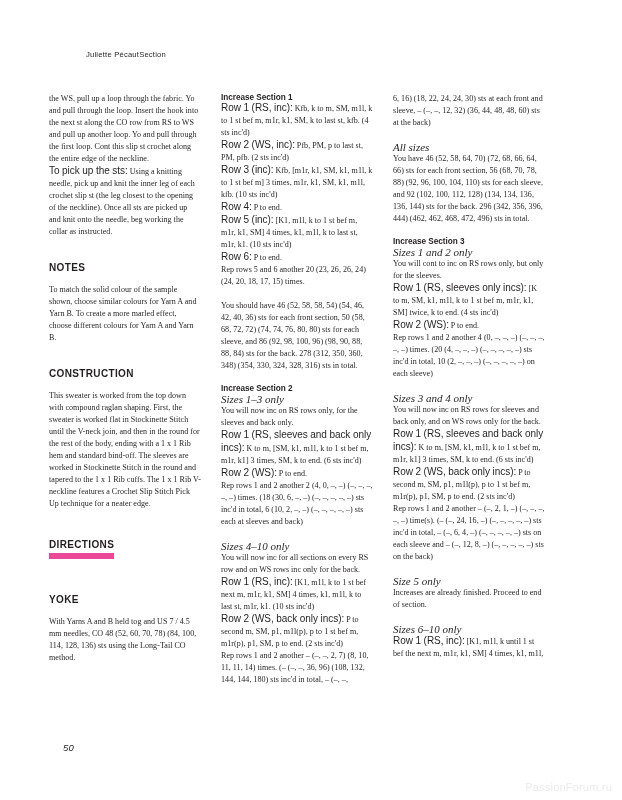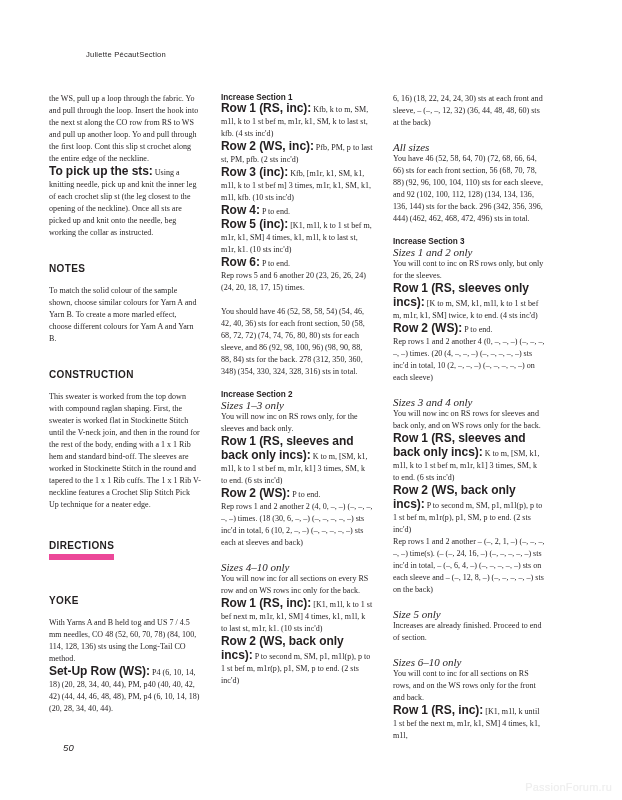--- a/index.html
+++ b/index.html
@@ -55,22 +55,22 @@
     line-height: 12.0px;
     text-align: left;
     letter-spacing: 0.04px;
     word-spacing: -0.1px;
   }
   p.body + p.body { margin-top: 0; }
   .gap-para { height: 12px; }
 
   .runin {
     font-family: "Liberation Sans", "DejaVu Sans", sans-serif;
-    font-weight: bold;
-    font-size: 12px;
+    font-weight: normal;
+    font-size: 10px;
     letter-spacing: -0.05px;
   }
 
   
   h2.sect {
     margin: 0;
     font-family: "Liberation Sans", "DejaVu Sans", sans-serif;
     font-weight: bold;
     font-size: 10px;
     letter-spacing: 0.35px;
@@ -157,21 +157,20 @@
       <div class="sp-head-top"></div>
       <h2 class="sect underlined">DIRECTIONS</h2>
       <div class="sp-head-bot"></div>
 
       <div class="sp-head-top"></div>
       <h2 class="sect">YOKE</h2>
       <div class="sp-head-bot"></div>
 
       <p class="body">With Yarns A and B held tog and US 7 / 4.5 mm needles, CO 48 (52, 60, 70, 78) (84, 100, 114, 128, 136) sts using the Long-Tail CO method.</p>
 
-      <p class="body"><span class="runin">Set-Up Row (WS):</span><span> P4 (6, 10, 14, 18) (20, 28, 34, 40, 44), PM, p40 (40, 40, 42, 42) (44, 44, 46, 48, 48), PM, p4 (6, 10, 14, 18) (20, 28, 34, 40, 44).</span></p>
 
     </div>
 
     <div class="col">
 
       <h3 class="subsect">Increase Section 1</h3>
 
       <p class="body"><span class="runin">Row 1 (RS, inc):</span><span> Kfb, k to m, SM, m1l, k to 1 st bef m, m1r, k1, SM, k to last st, kfb. (4 sts inc'd)</span></p>
       <p class="body"><span class="runin">Row 2 (WS, inc):</span><span> Pfb, PM, p to last st, PM, pfb. (2 sts inc'd)</span></p>
       <p class="body"><span class="runin">Row 3 (inc):</span><span> Kfb, [m1r, k1, SM, k1, m1l, k to 1 st bef m] 3 times, m1r, k1, SM, k1, m1l, kfb. (10 sts inc'd)</span></p>
@@ -190,20 +189,21 @@
       <p class="body">You will now inc on RS rows only, for the sleeves and back only.</p>
       <p class="body"><span class="runin">Row 1 (RS, sleeves and back only incs):</span><span> K to m, [SM, k1, m1l, k to 1 st bef m, m1r, k1] 3 times, SM, k to end. (6 sts inc'd)</span></p>
       <p class="body"><span class="runin">Row 2 (WS):</span><span> P to end.</span></p>
       <p class="body">Rep rows 1 and 2 another 2 (4, 0, –, –) (–, –, –, –, –) times. (18 (30, 6, –, –) (–, –, –, –, –) sts inc'd in total, 6 (10, 2, –, –) (–, –, –, –, –) sts each at sleeves and back)</p>
 
       <div class="gap-para"></div>
       <h4 class="sizes">Sizes 4–10 only</h4>
       <p class="body">You will now inc for all sections on every RS row and on WS rows inc only for the back.</p>
       <p class="body"><span class="runin">Row 1 (RS, inc):</span><span> [K1, m1l, k to 1 st bef next m, m1r, k1, SM] 4 times, k1, m1l, k to last st, m1r, k1. (10 sts inc'd)</span></p>
       <p class="body"><span class="runin">Row 2 (WS, back only incs):</span><span> P to second m, SM, p1, m1l(p), p to 1 st bef m, m1r(p), p1, SM, p to end. (2 sts inc'd)</span></p>
+      <p class="body">Rep rows 1 and 2 another – (–, –, 2, 7) (8, 10, 11, 11, 14) times. (– (–, –, 36, 96) (108, 132, 144, 144, 180) sts inc'd in total, – (–, –,</p>
 
     </div>
 
     <div class="col">
 
       <p class="body">6, 16) (18, 22, 24, 24, 30) sts at each front and sleeve, – (–, –, 12, 32) (36, 44, 48, 48, 60) sts at the back)</p>
 
       <div class="gap-para"></div>
       <h4 class="sizes">All sizes</h4>
       <p class="body">You have 46 (52, 58, 64, 70) (72, 68, 66, 64, 66) sts for each front section, 56 (68, 70, 78, 88) (92, 96, 100, 104, 110) sts for each sleeve, and 92 (102, 100, 112, 128) (134, 134, 136, 136, 144) sts for the back. 296 (342, 356, 396, 444) (462, 462, 468, 472, 496) sts in total.</p>
@@ -222,21 +222,20 @@
       <p class="body"><span class="runin">Row 1 (RS, sleeves and back only incs):</span><span> K to m, [SM, k1, m1l, k to 1 st bef m, m1r, k1] 3 times, SM, k to end. (6 sts inc'd)</span></p>
       <p class="body"><span class="runin">Row 2 (WS, back only incs):</span><span> P to second m, SM, p1, m1l(p), p to 1 st bef m, m1r(p), p1, SM, p to end. (2 sts inc'd)</span></p>
       <p class="body">Rep rows 1 and 2 another – (–, 2, 1, –) (–, –, –, –, –) time(s). (– (–, 24, 16, –) (–, –, –, –, –) sts inc'd in total, – (–, 6, 4, –) (–, –, –, –, –) sts on each sleeve and – (–, 12, 8, –) (–, –, –, –, –) sts on the back)</p>
 
       <div class="gap-para"></div>
       <h4 class="sizes">Size 5 only</h4>
       <p class="body">Increases are already finished. Proceed to end of section.</p>
 
       <div class="gap-para"></div>
       <h4 class="sizes">Sizes 6–10 only</h4>
-      <p class="body">You will cont to inc for all sections on RS rows, and on the WS rows only for the front and back.</p>
       <p class="body"><span class="runin">Row 1 (RS, inc):</span><span> [K1, m1l, k until 1 st bef the next m, m1r, k1, SM] 4 times, k1, m1l,</span></p>
 
     </div>
 
   </div>
 
   <div class="folio">50</div>
 
   <div class="watermark">PassionForum.ru</div>
 

